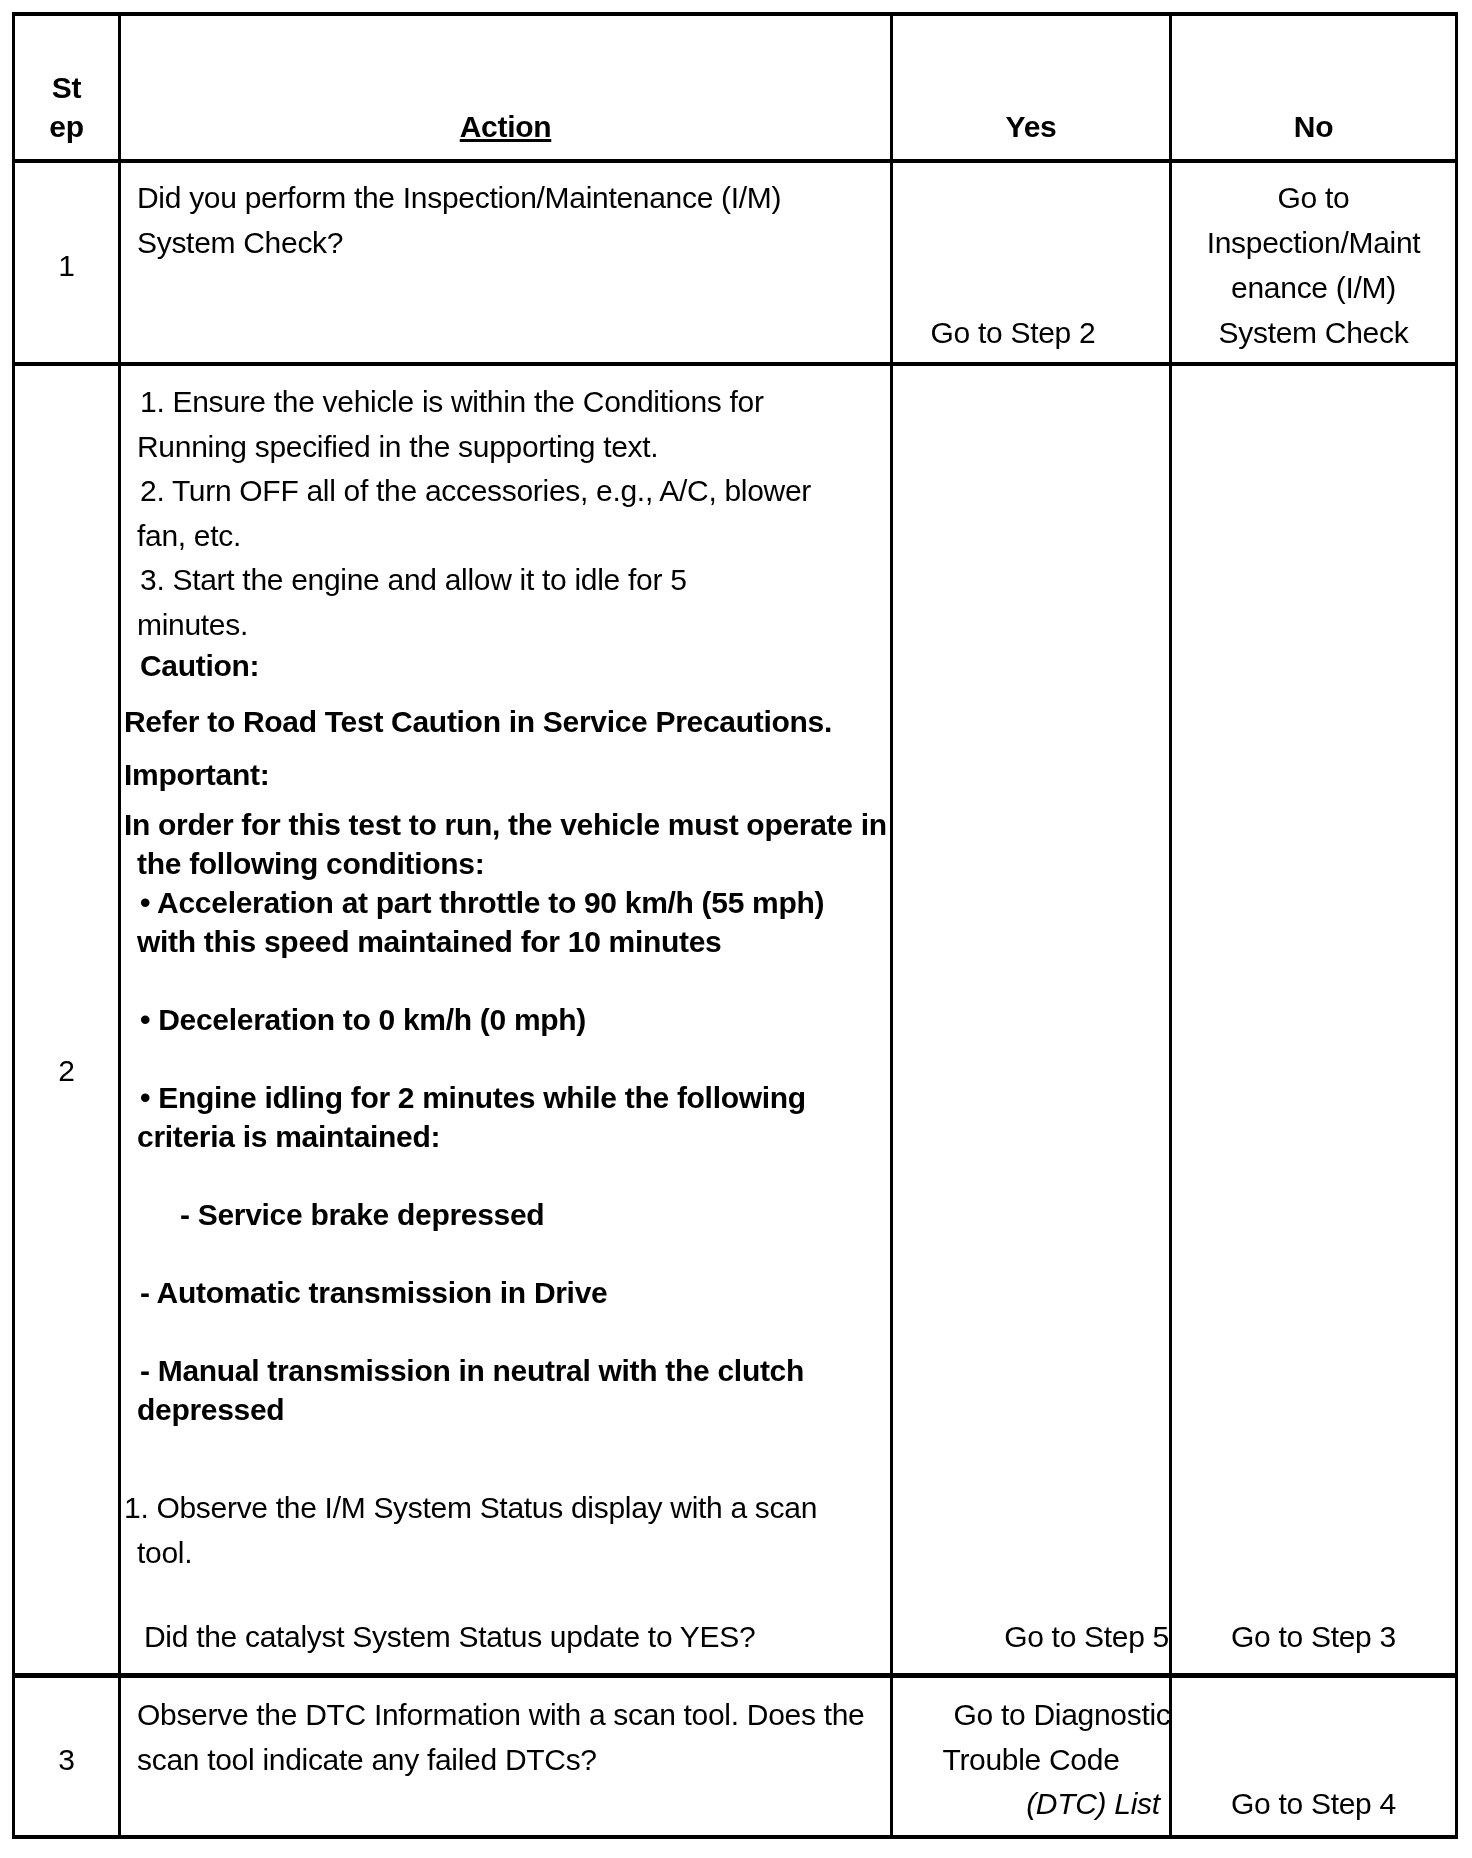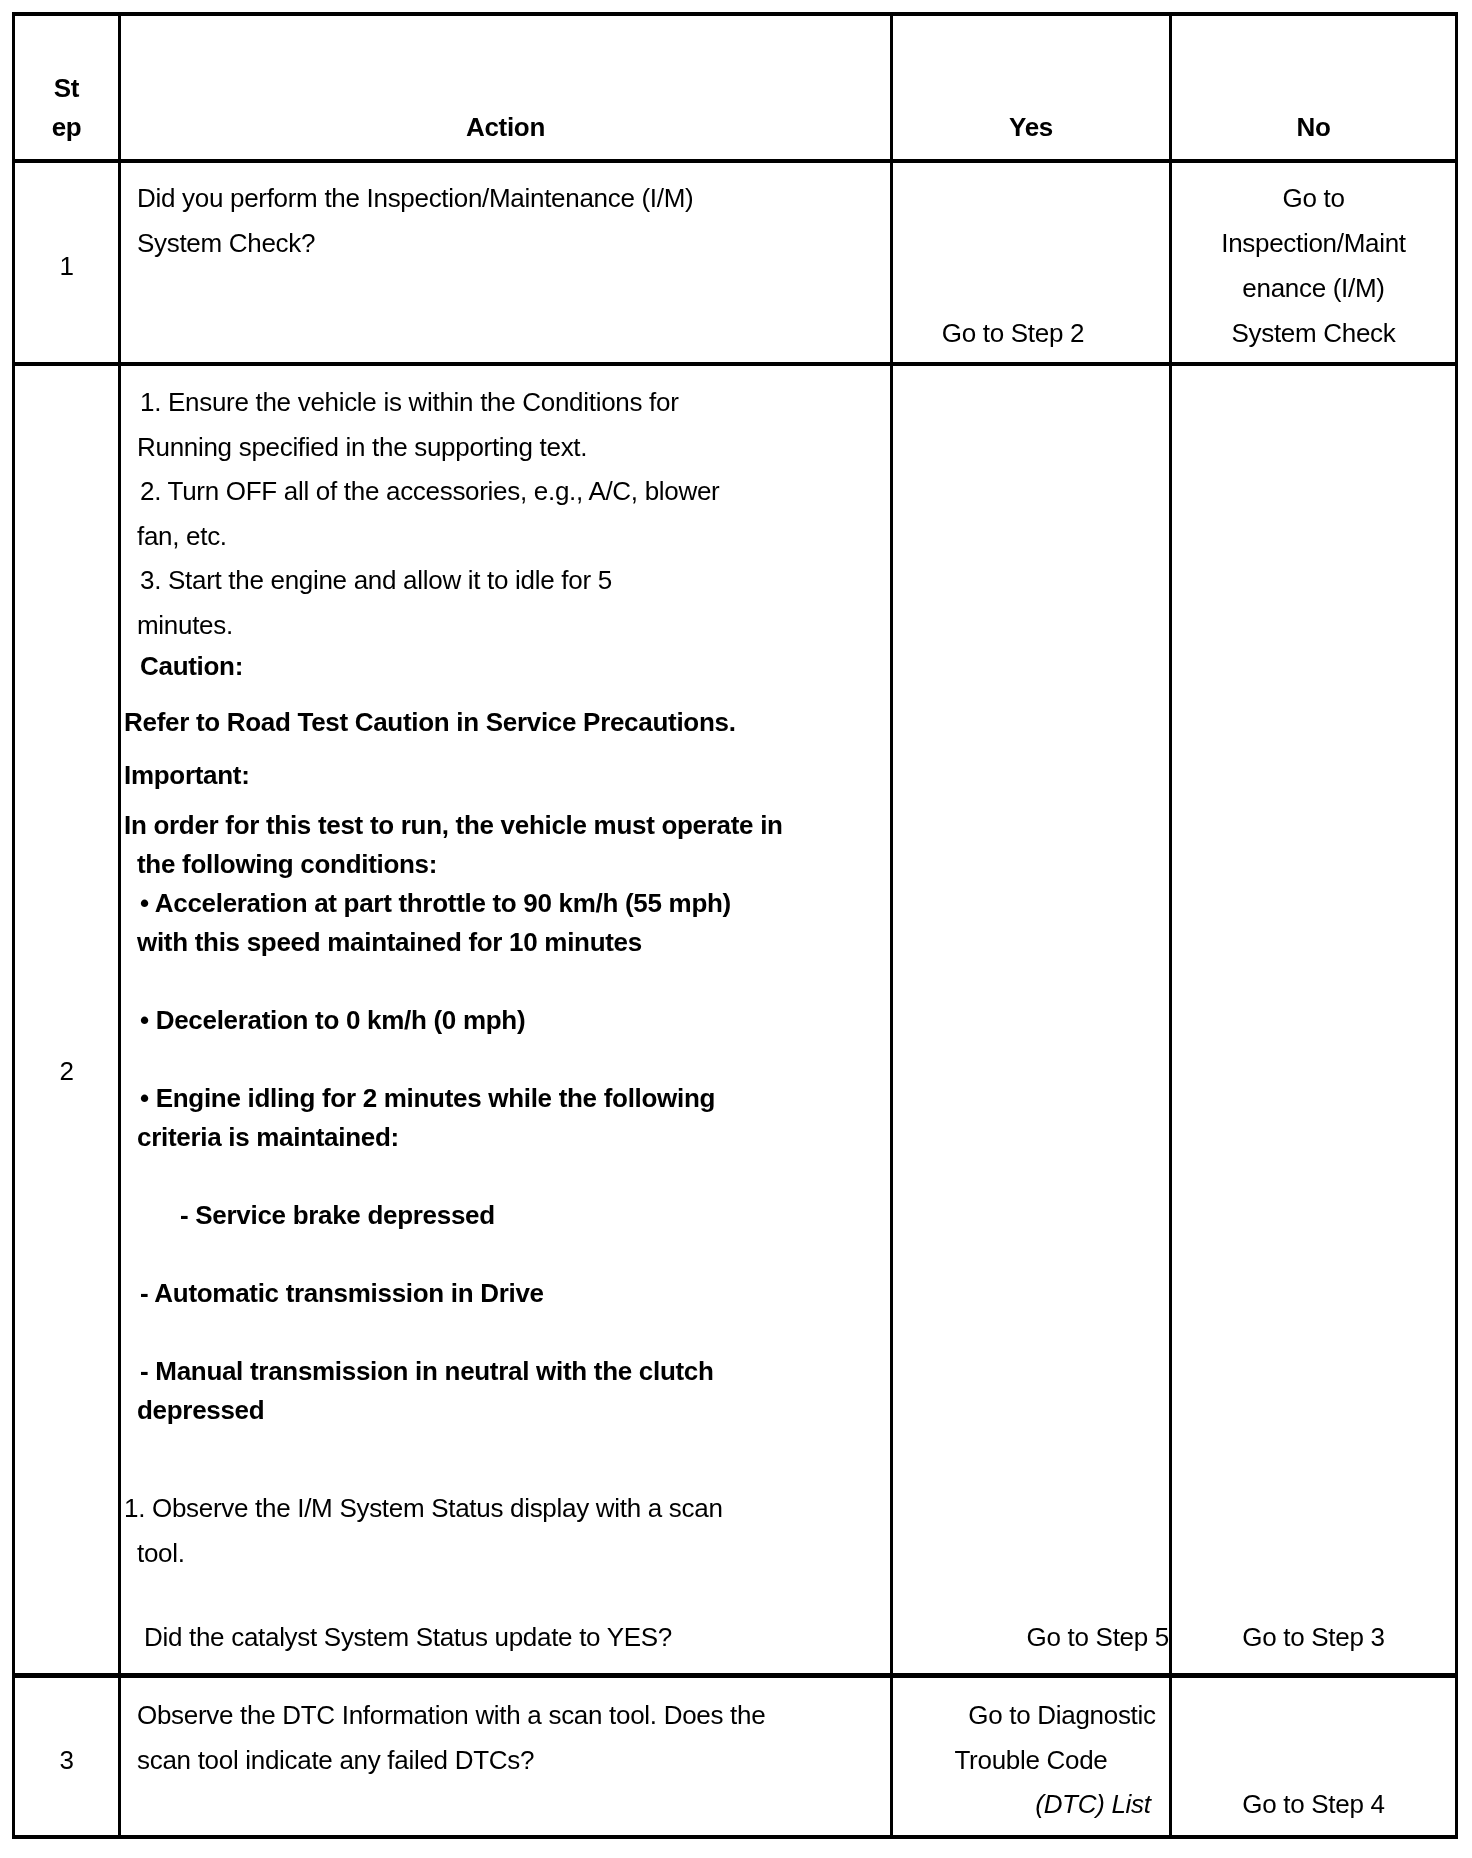--- a/index.html
+++ b/index.html
@@ -1,20 +1,20 @@
 <!DOCTYPE html>
 <html><head>
 <meta charset="utf-8">
 <style>
   html, body { margin: 0; padding: 0; background: #ffffff; }
   body { width: 1472px; height: 1858px; position: relative; overflow: hidden;
          font-family: "Liberation Sans", sans-serif; color: #000; }
   .hl { position: absolute; background: #000; }
   .vl { position: absolute; background: #000; }
-  .t { position: absolute; font-size: 26px; line-height: 44px; white-space: nowrap; letter-spacing: -0.3px; }
+  .t { position: absolute; font-size: 30px; line-height: 44px; white-space: nowrap; letter-spacing: -0.3px; }
   .b { font-weight: bold; }
   .c { text-align: center; }
 </style>
 </head>
 <body>
 
 <div>
 
   <div class="hl" style="left:12px; top:12px; width:1446px; height:4px;"></div>
   <div class="hl" style="left:12px; top:159px; width:1446px; height:4px;"></div>
@@ -23,21 +23,21 @@
   <div class="hl" style="left:12px; top:1835px; width:1446px; height:4px;"></div>
 
   <div class="vl" style="left:12px; top:12px; width:3px; height:1827px;"></div>
   <div class="vl" style="left:118px; top:12px; width:3px; height:1827px;"></div>
   <div class="vl" style="left:890px; top:12px; width:3px; height:1827px;"></div>
   <div class="vl" style="left:1169px; top:12px; width:3px; height:1827px;"></div>
   <div class="vl" style="left:1455px; top:12px; width:3px; height:1827px;"></div>
 
   <div class="t b c" style="left:15px; width:103px; top:66px;">St</div>
   <div class="t b c" style="left:15px; width:103px; top:105px;">ep</div>
-  <div class="t b c" style="left:121px; width:769px; top:105px;">Action</div>
+  <div class="t b c" style="left:121px; width:769px; top:105px;text-decoration:underline;">Action</div>
   <div class="t b c" style="left:893px; width:276px; top:105px;">Yes</div>
   <div class="t b c" style="left:1172px; width:283px; top:105px;">No</div>
 
   <div>
     <div class="t c" style="left:15px; width:103px; top:244px;">1</div>
     <div class="t" style="left:137px; top:176px;">Did you perform the Inspection/Maintenance (I/M)</div>
     <div class="t" style="left:137px; top:221px;">System Check?</div>
     <div class="t c" style="left:893px; width:240px; top:311px;">Go to Step 2</div>
     <div class="t c" style="left:1172px; width:283px; top:176px;">Go to</div>
     <div class="t c" style="left:1172px; width:283px; top:221px;">Inspection/Maint</div>

